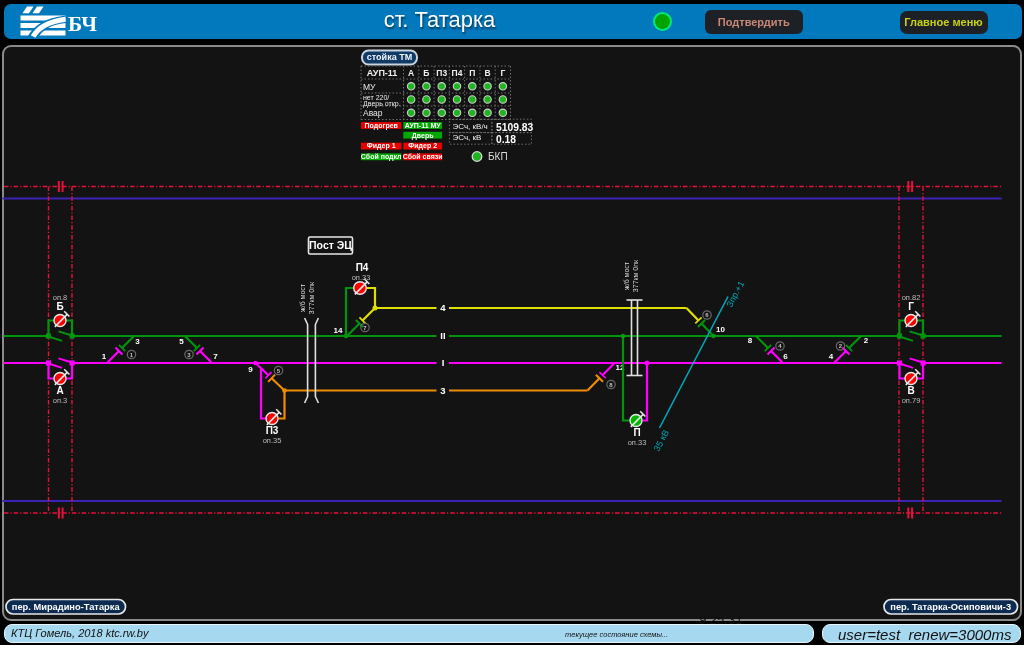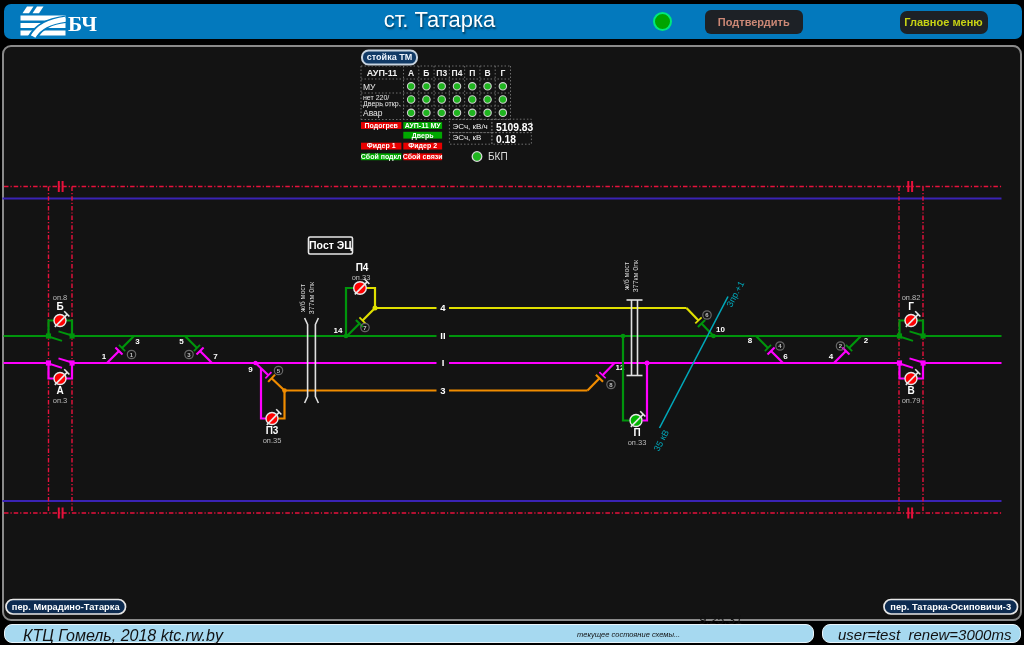--- a/index.html
+++ b/index.html
@@ -288,15 +288,15 @@
 <text x="496" y="142.6" font-family="Liberation Sans, sans-serif" font-size="10.3" font-weight="bold" fill="#fff" text-anchor="start" style="">0.18</text>
 <circle cx="477" cy="156.5" r="4.8" fill="#1fb51f" stroke="#d8d8d8" stroke-width="1.3"></circle>
 <text x="488" y="160" font-family="Liberation Sans, sans-serif" font-size="10" font-weight="normal" fill="#ddd" text-anchor="start" style="">БКП</text>
 <rect x="6" y="599.5" width="119.5" height="14.5" rx="7" fill="#0d2b50" stroke="#e6e6e6" stroke-width="1.7"></rect>
 <text x="65.7" y="609.8" font-family="Liberation Sans, sans-serif" font-size="9.3" font-weight="bold" fill="#fff" text-anchor="middle" style="">пер. Мирадино-Татарка</text>
 <rect x="884" y="599.5" width="133.5" height="14.5" rx="7" fill="#0d2b50" stroke="#e6e6e6" stroke-width="1.7"></rect>
 <text x="950.7" y="609.8" font-family="Liberation Sans, sans-serif" font-size="9.3" font-weight="bold" fill="#fff" text-anchor="middle" style="">пер. Татарка-Осиповичи-3</text>
 </svg>
 <div id="bbar1"></div>
 <div id="bbar2"></div>
-<div class="bt" style="left:23px;top:627px;font-size:16px">КТЦ Гомель, 2018 ktc.rw.by</div>
-<div class="bt" style="left:577px;top:629.5px;font-size:7.5px">текущее состояние схемы...</div>
+<div class="bt" style="left:11px;top:627px;font-size:11px">КТЦ Гомель, 2018 ktc.rw.by</div>
+<div class="bt" style="left:565px;top:629.5px;font-size:7.5px">текущее состояние схемы...</div>
 <div class="bt" style="left:699px;top:612px;font-size:13px">9:25:31</div>
 <div class="bt" style="left:838px;top:626px;font-size:15px">user=test&nbsp;&nbsp;renew=3000ms</div>
 </body></html>

